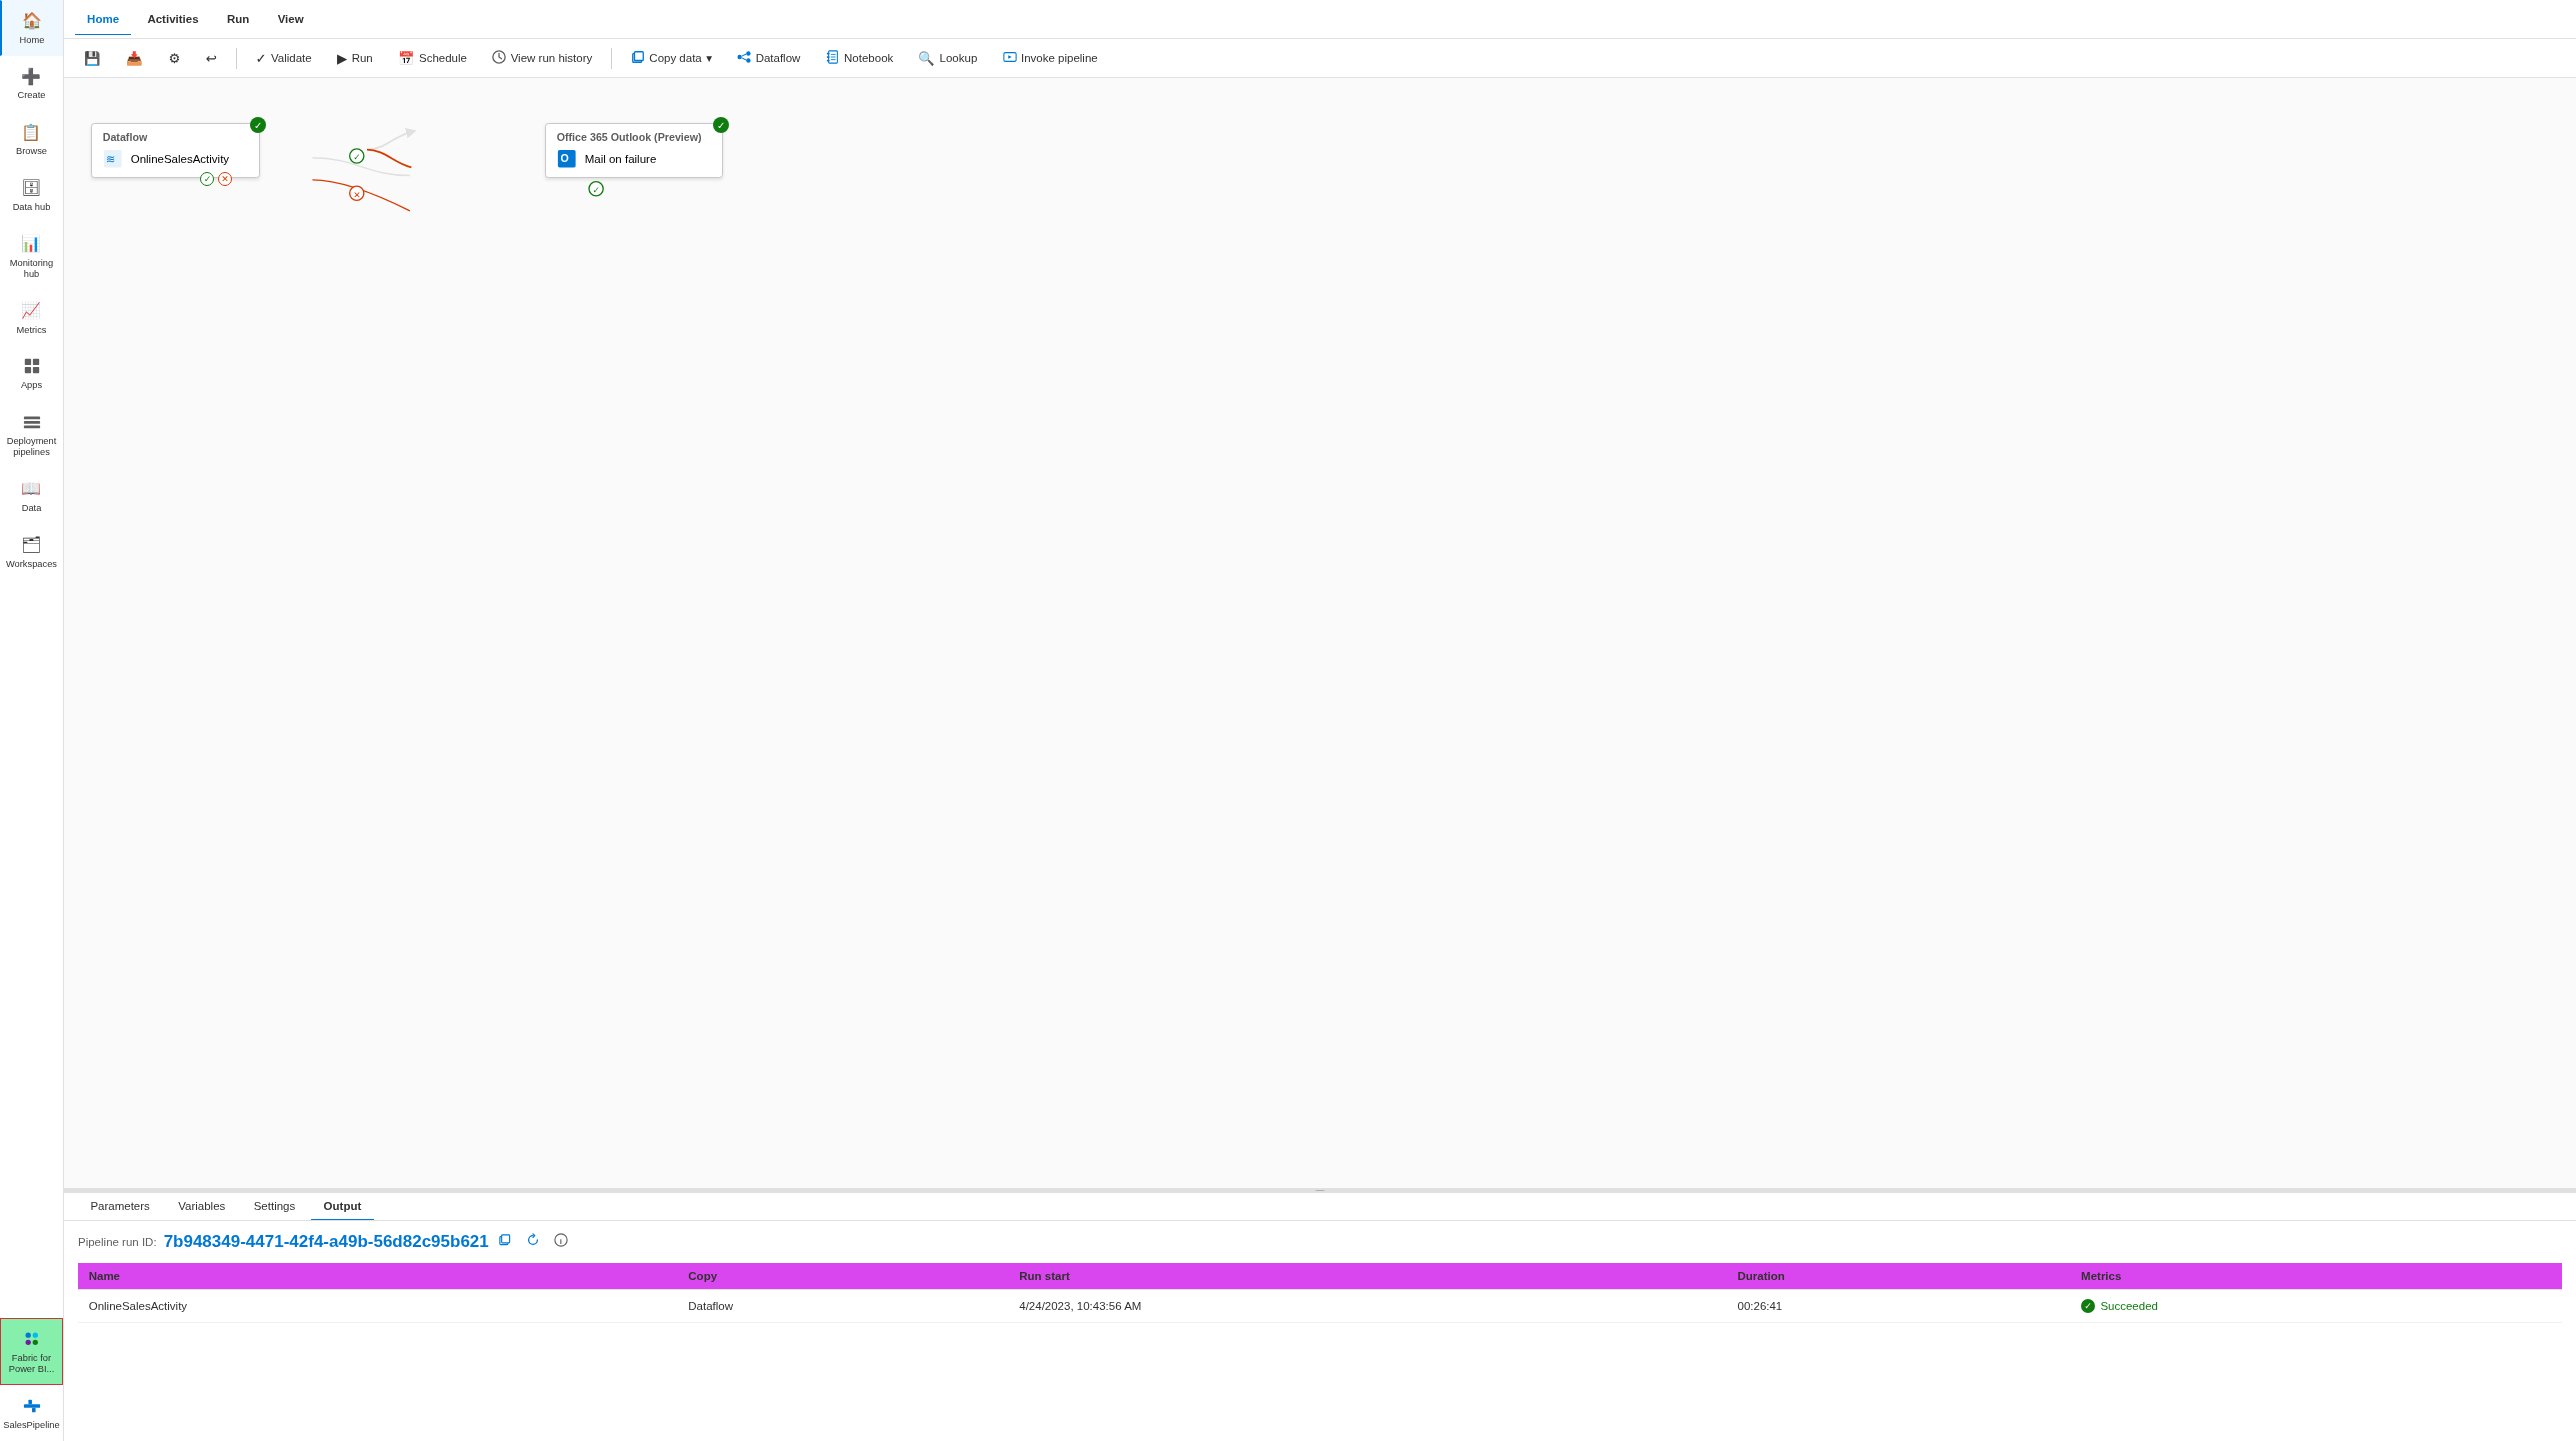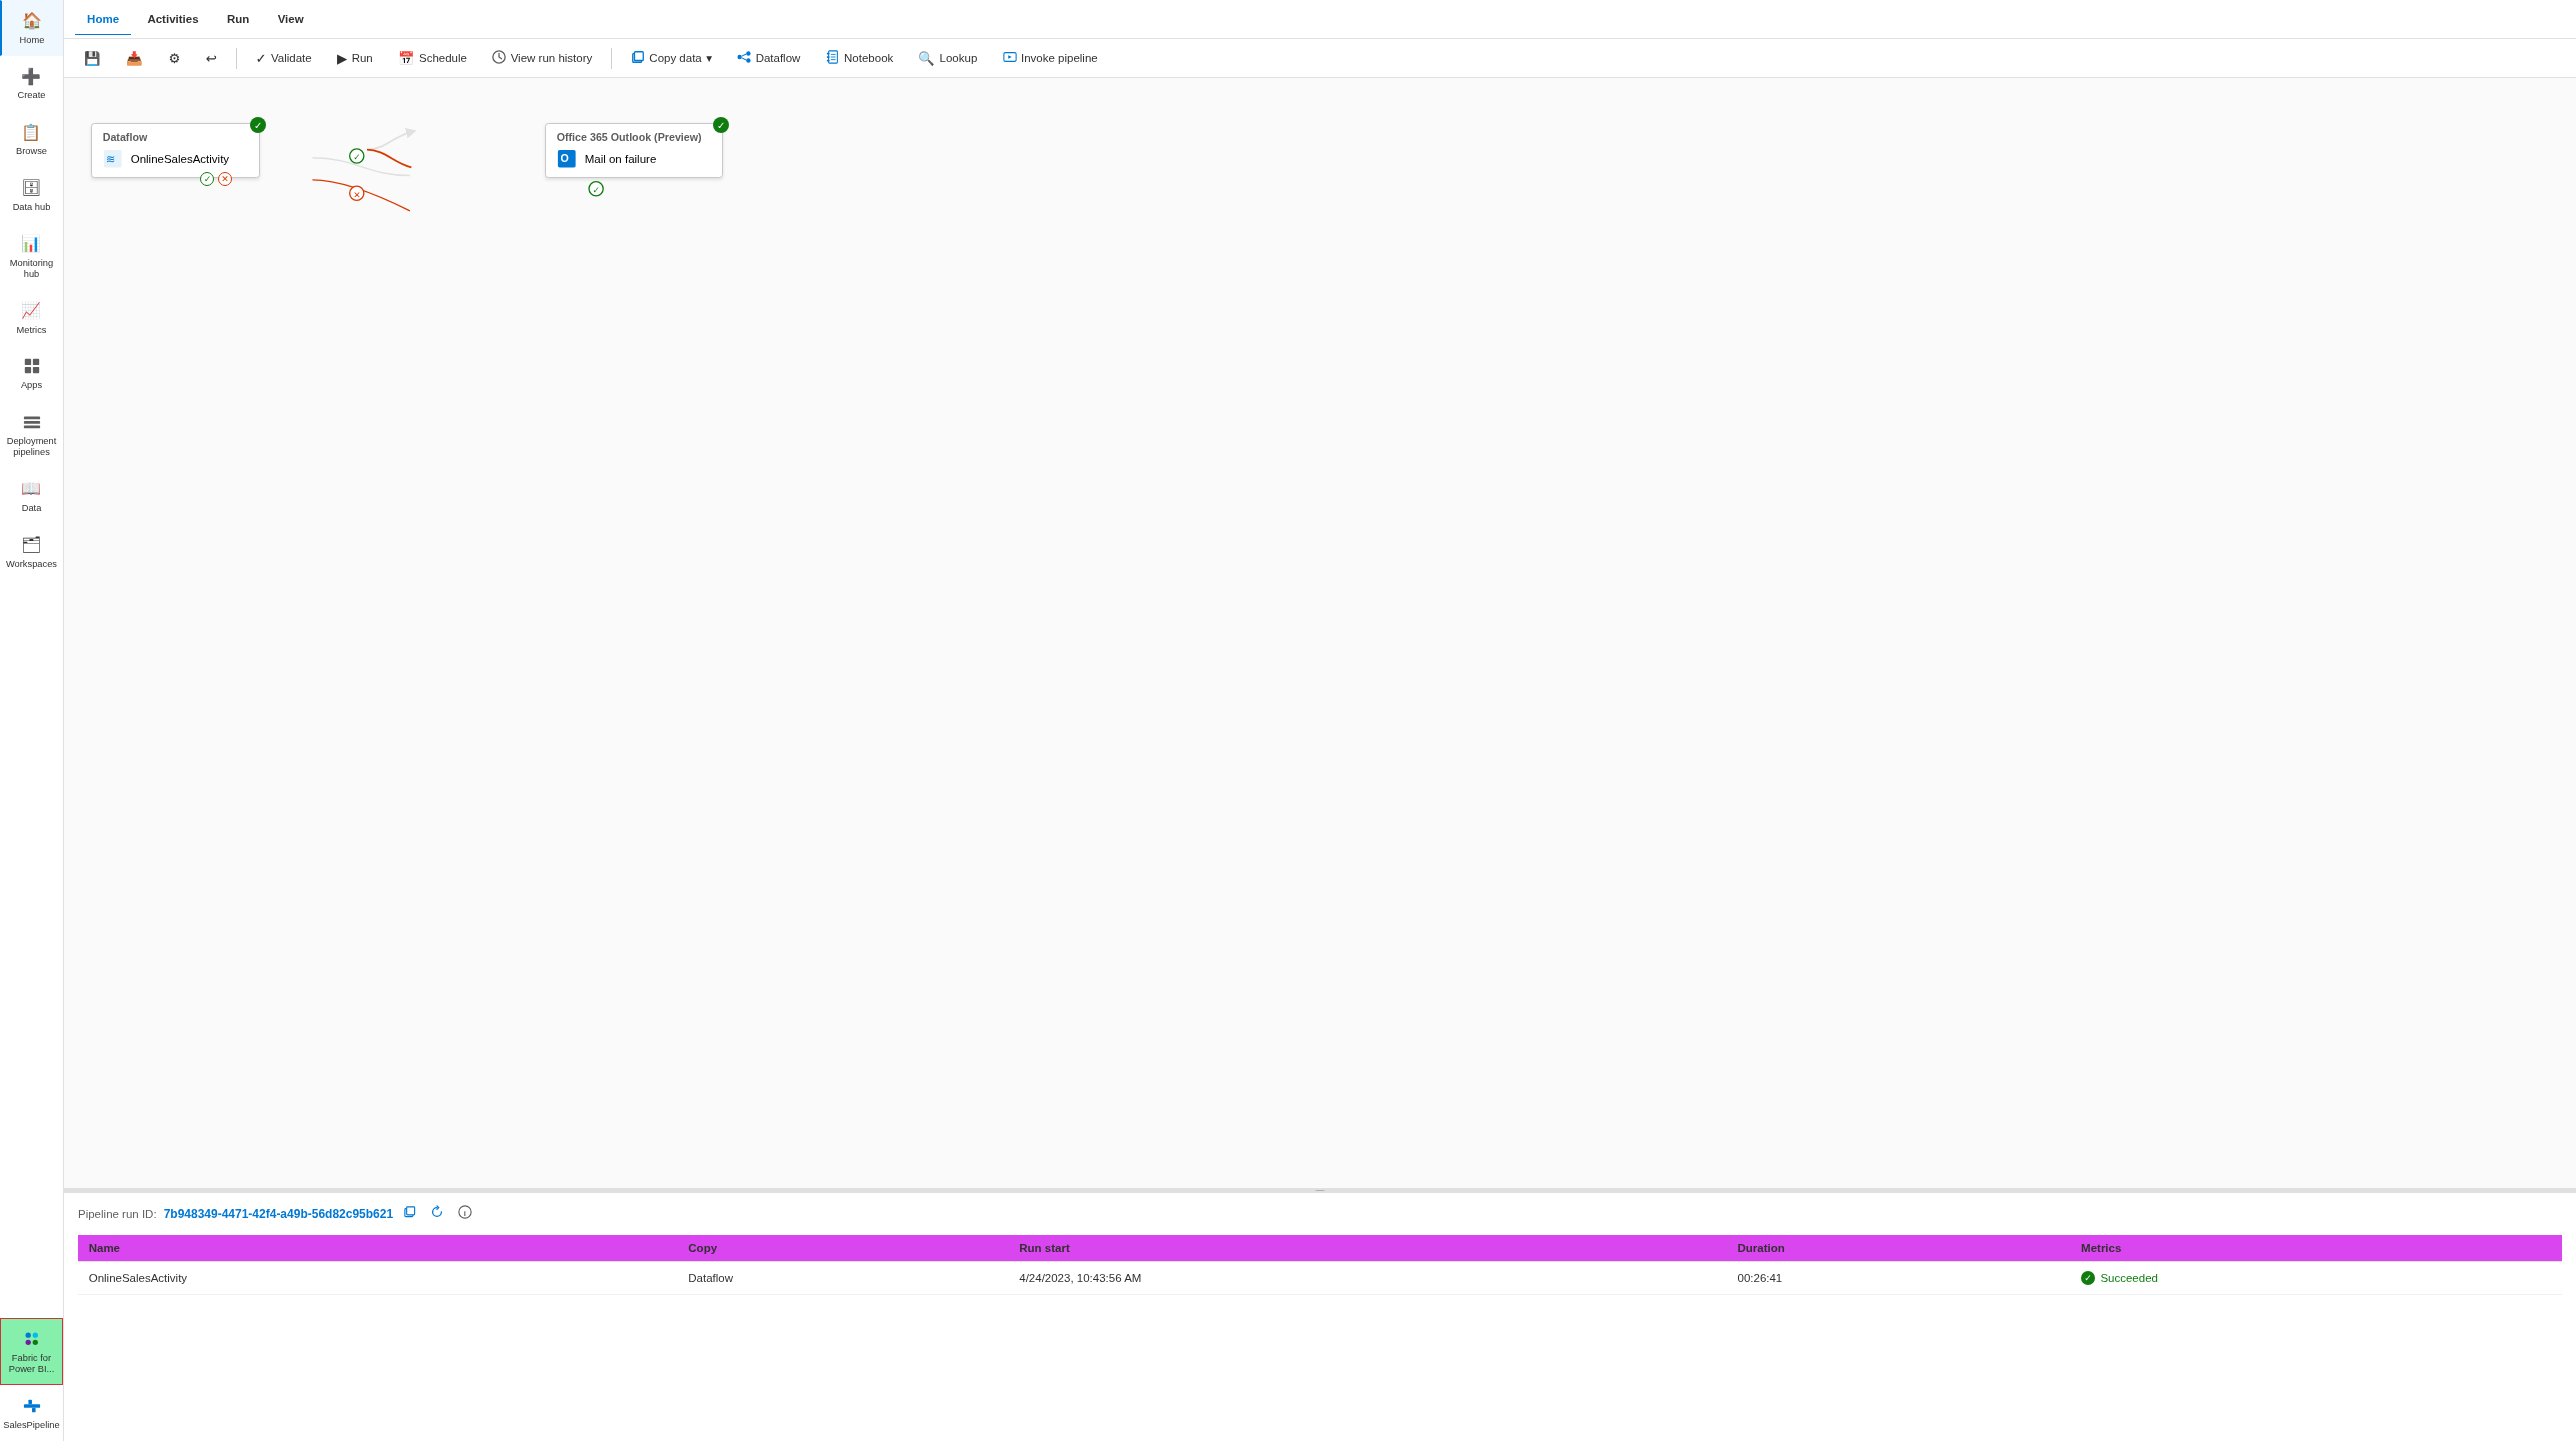--- a/index.html
+++ b/index.html
@@ -187,21 +187,21 @@
       padding: 10.7px 14px;
     }
     .pipeline-run-id-row {
       display: flex;
       align-items: center;
       gap: 7px;
       margin-bottom: 10.7px;
       font-size: 11.5px;
     }
     .pipeline-run-id-label { color: #605e5c; }
-    .pipeline-run-id-value { font-weight: 700; color: #0078d4; font-size: 12px; }
+    .pipeline-run-id-value { font-weight: 700; color: #0078d4; font-size: 17px; }
 
     
     .output-table {
       width: 100%;
       border-collapse: collapse;
       font-size: 11.5px;
     }
     .output-table th {
       text-align: left;
       padding: 7px 10.7px;
@@ -540,20 +540,26 @@
           </div>
         </div>
 
       </div>
     </div>
   </div>
 
   <div class="resize-handle"></div>
 
   <div class="bottom-panel">
+    <div class="panel-tabs">
+      <div class="panel-tab">Parameters</div>
+      <div class="panel-tab">Variables</div>
+      <div class="panel-tab">Settings</div>
+      <div class="panel-tab active">Output</div>
+    </div>
     <div class="panel-content">
       <div class="pipeline-run-id-row">
         <span class="pipeline-run-id-label">Pipeline run ID:</span>
         <span class="pipeline-run-id-value">7b948349-4471-42f4-a49b-56d82c95b621</span>
         <button class="copy-icon-btn" title="Copy">
           <svg width="12.4" height="12.4" viewBox="0 0 14 14" fill="none">
             <rect x="1" y="3" width="9" height="9" rx="1" stroke="#0078d4" stroke-width="1.3" fill="white"></rect>
             <rect x="3" y="1" width="9" height="9" rx="1" stroke="#0078d4" stroke-width="1.3" fill="white"></rect>
           </svg>
         </button>

